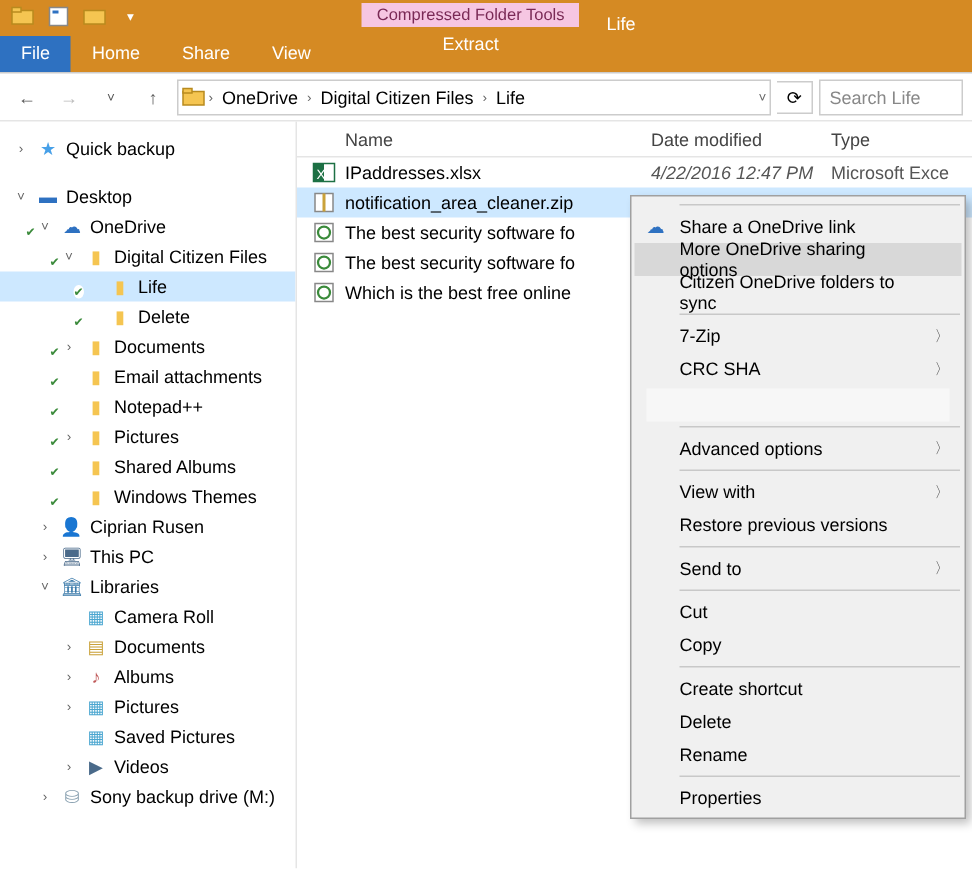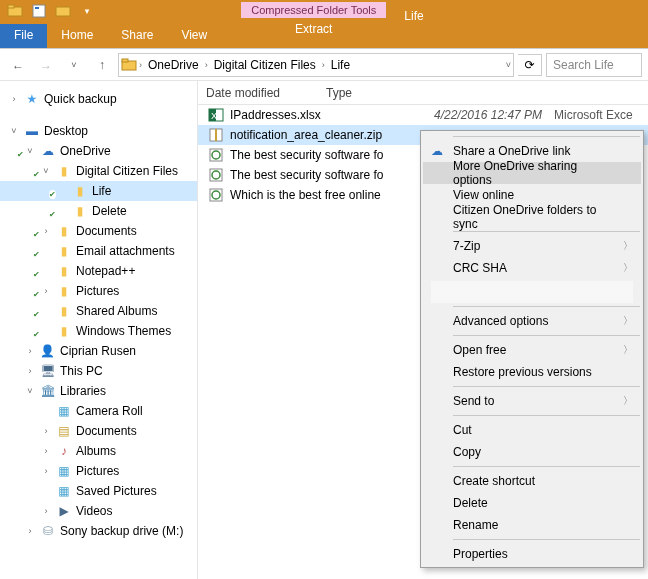--- a/index.html
+++ b/index.html
@@ -271,20 +271,21 @@
       <div class="nav-item indent1">
           <span class="exp">›</span>
           <span class="nav-icon i-disk">⛁</span>
           <span>Sony backup drive (M:)</span>
         </div>
     </div>
   </div>
 
   <div class="filepane">
     <div class="col-headers">
+      <div class="col name">Name</div>
       <div class="col date">Date modified</div>
       <div class="col type">Type</div>
     </div>
     <div class="file-rows" id="file-rows">
         <div class="file-row">
           <div class="file-cell name">
             <span class="file-icon"><svg width="16" height="16">
                 <rect x="1" y="2" width="14" height="12" fill="#fff" stroke="#1d7044"></rect>
                 <rect x="1" y="2" width="7" height="12" fill="#1d7044"></rect>
                 <text x="3" y="12" font-size="9" fill="#fff">X</text>
@@ -345,43 +346,40 @@
 <div class="context-menu">
   <div class="cm-sep"></div>
   <div class="cm-item">
       <span class="cm-icon i-onedrive">☁</span>
       <span>Share a OneDrive link</span>
     </div>
   <div class="cm-item hover">
       <span>More OneDrive sharing options</span>
     </div>
   <div class="cm-item">
-      <span>View online</span>
-    </div>
-  <div class="cm-item">
       <span>Citizen OneDrive folders to sync</span>
     </div>
   <div class="cm-sep"></div>
   <div class="cm-item">
       <span>7-Zip</span>
       <span class="cm-arrow">〉</span>
     </div>
   <div class="cm-item">
       <span>CRC SHA</span>
       <span class="cm-arrow">〉</span>
     </div>
   <div class="cm-blank"></div>
   <div class="cm-sep"></div>
   <div class="cm-item">
       <span>Advanced options</span>
       <span class="cm-arrow">〉</span>
     </div>
   <div class="cm-sep"></div>
   <div class="cm-item">
-      <span>Open free</span>
+      <span>View with</span>
       <span class="cm-arrow">〉</span>
     </div>
   <div class="cm-item">
       <span>Restore previous versions</span>
     </div>
   <div class="cm-sep"></div>
   <div class="cm-item">
       <span>Send to</span>
       <span class="cm-arrow">〉</span>
     </div>

